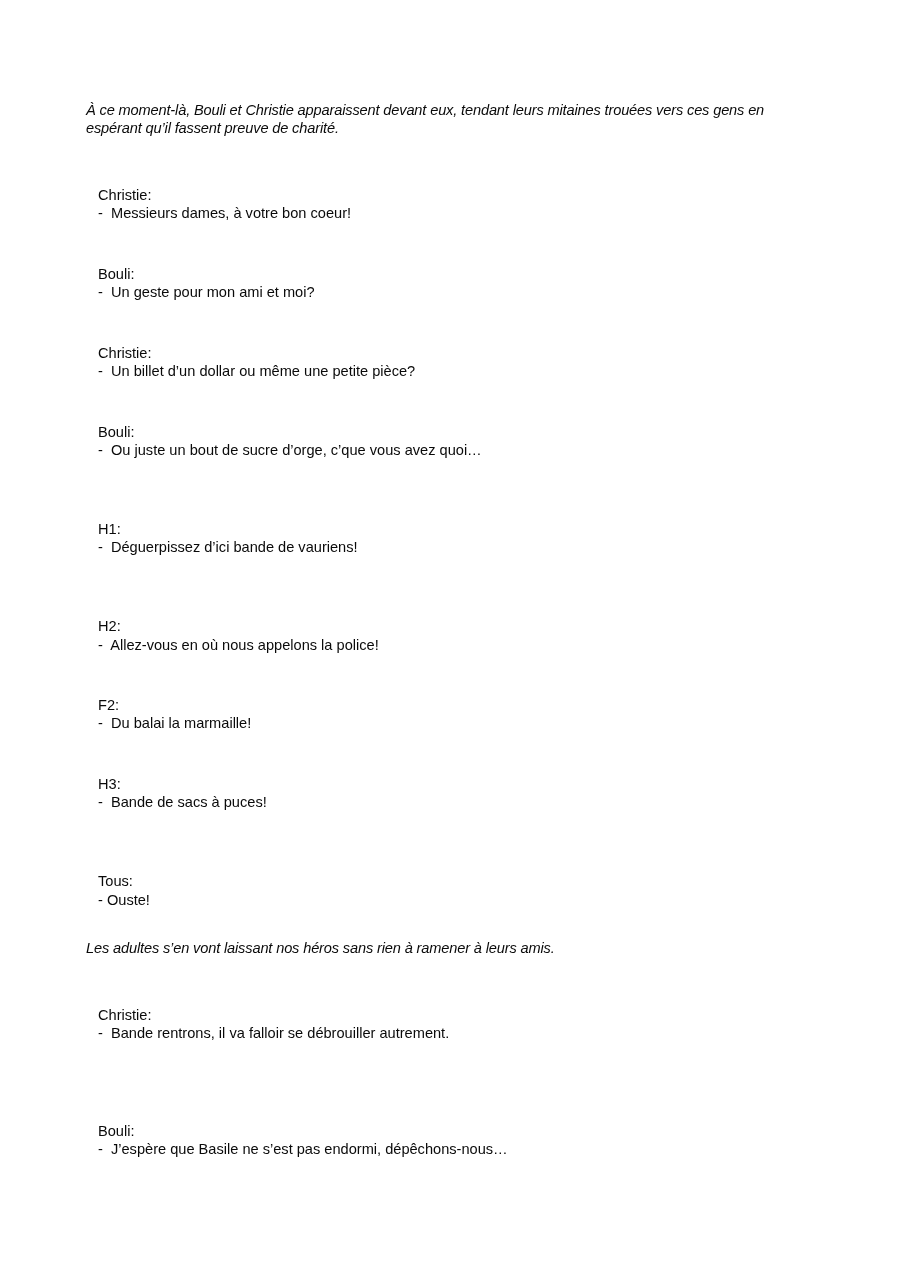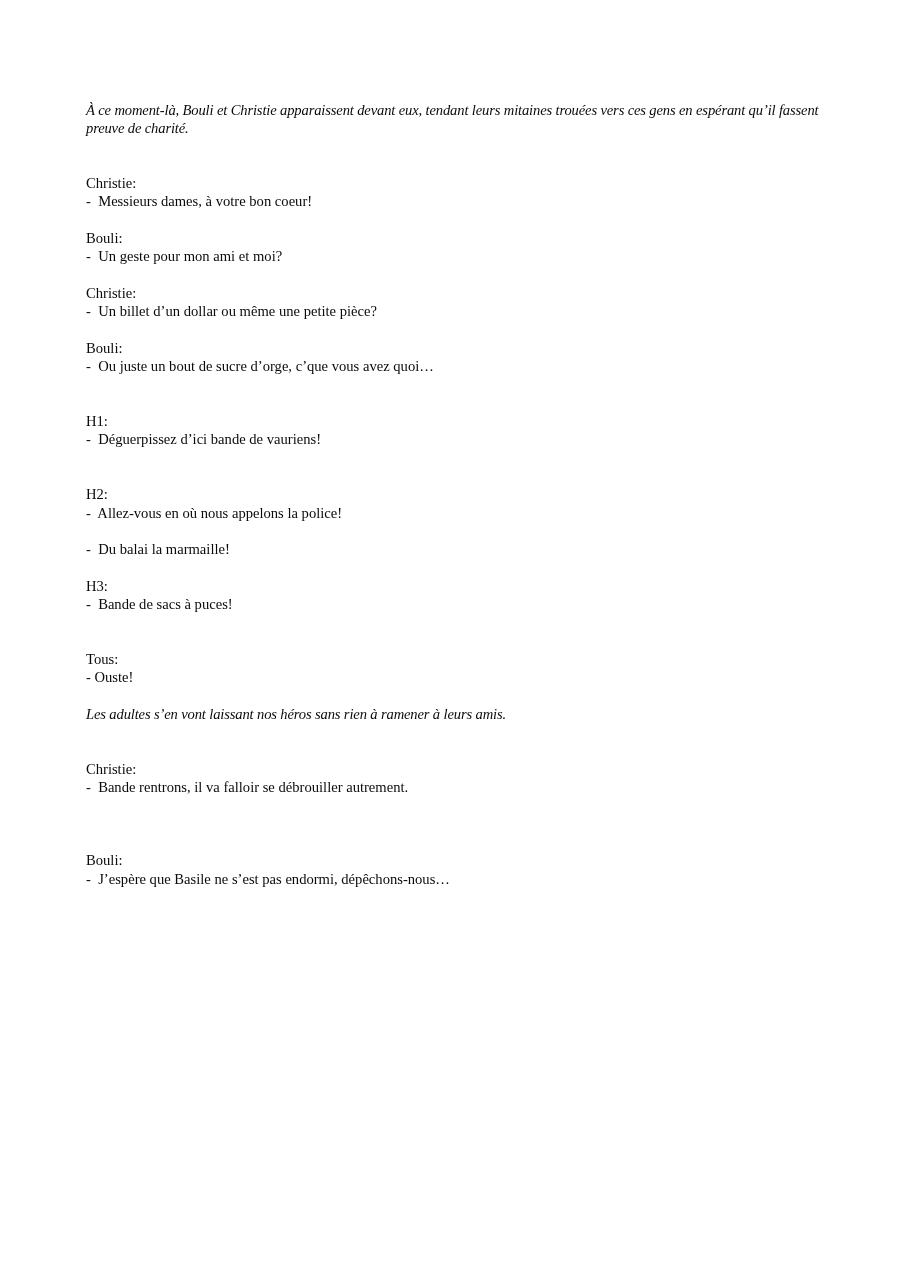--- a/index.html
+++ b/index.html
@@ -17,42 +17,42 @@
     margin: 0 auto;
     overflow: hidden;
     box-sizing: border-box;
   }
 
   .content {
     position: absolute;
     left: 86px;
     top: 101px;
     width: 740px;
-    font-family: Liberation Serif, serif;
+    font-family: Liberation Sans, sans-serif;
     font-size: 14.6px;
     line-height: 18.3px;
     color: #0a0a0a;
     -webkit-font-smoothing: antialiased;
   }
 
   
   .stage-direction {
     font-style: italic;
     margin: 0;
     letter-spacing: -0.01em;
   }
 
   
   .stage-direction.intro {
     width: 735px;
   }
 
   
   .speech {
-    margin: 0;
+    margin: 12px;
   }
 
   .speaker {
     margin: 0;
     white-space: pre;
   }
 
   .line {
     margin: 0;
     white-space: pre;
@@ -115,20 +115,21 @@
     <div class="gap-1"></div>
 
     <div class="speech">
       <p class="speaker">H2:</p>
       <p class="line">-  Allez-vous en où nous appelons la police!</p>
     </div>
 
     <div class="gap-1"></div>
 
     <div class="speech">
+      <p class="speaker">F2:</p>
       <p class="line">-  Du balai la marmaille!</p>
     </div>
 
     <div class="gap-1"></div>
 
     <div class="speech">
       <p class="speaker">H3:</p>
       <p class="line">-  Bande de sacs à puces!</p>
     </div>
 

